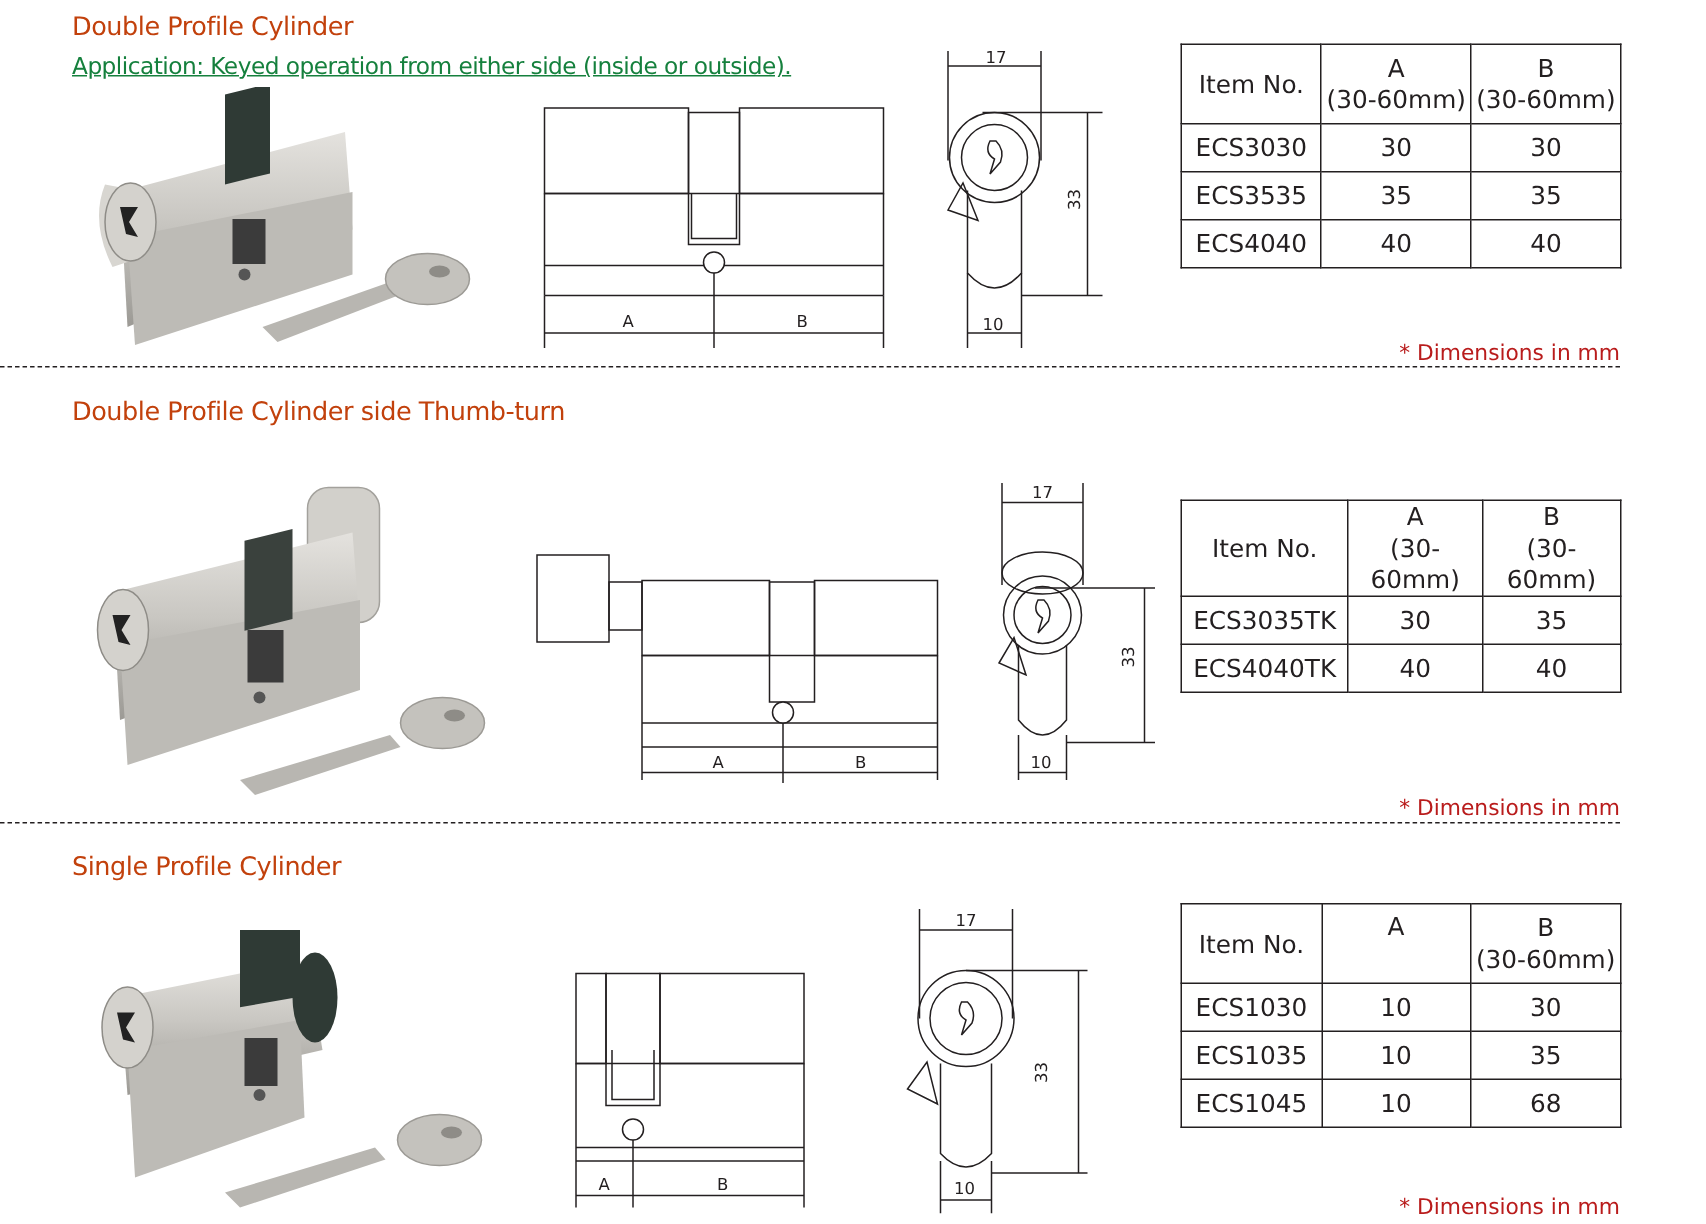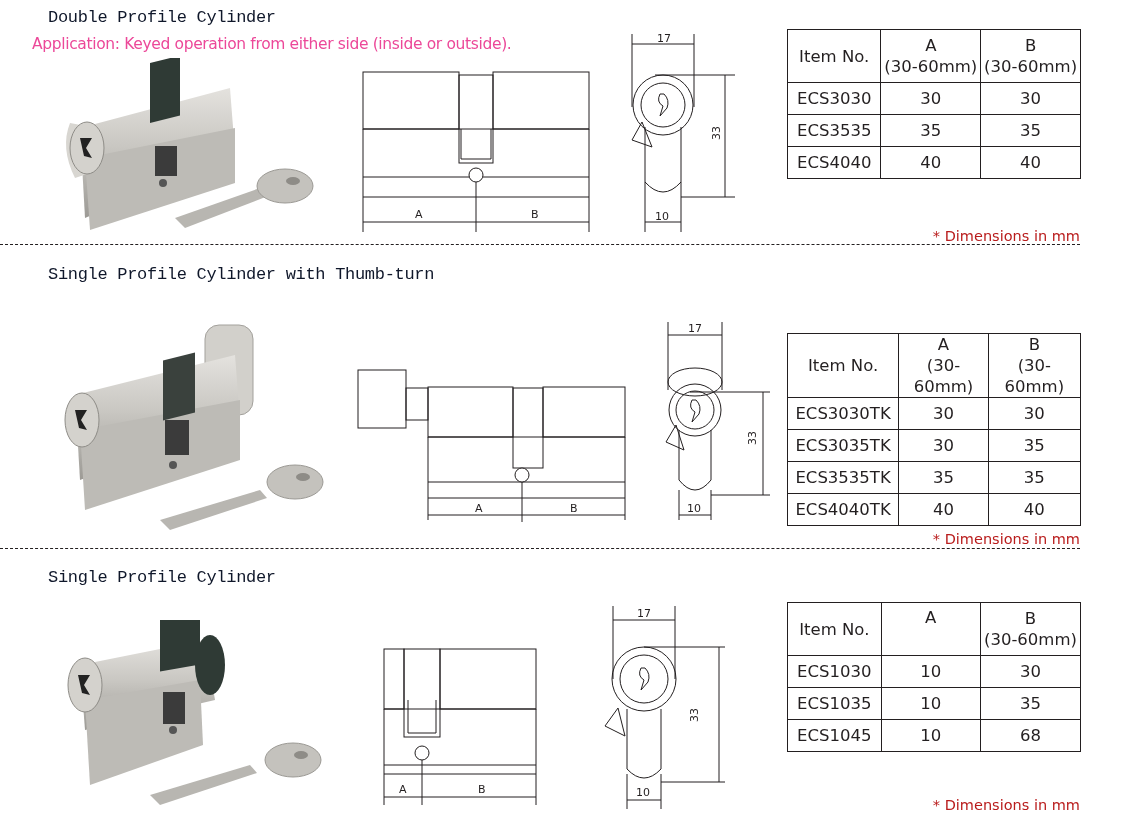--- a/index.html
+++ b/index.html
@@ -1,20 +1,20 @@
 <!DOCTYPE html>
 <html><head>
 <meta charset="utf-8">
 <style>
   html, body { margin:0; padding:0; background:#ffffff; }
   body { width:1137px; height:816px; position:relative; overflow:hidden;
          font-family:"DejaVu Sans", sans-serif; color:#231f20; }
   .section { position:absolute; left:0; width:1137px; }
-  .title { position:absolute; left:48px; font-size:17px; letter-spacing:-0.3px; color:#0f172a; white-space:nowrap;font-family:Liberation Mono, monospace; }
-  .app { position:absolute; left:32px; font-size:15.5px; letter-spacing:-0.35px; color:#ec4899; white-space:nowrap; }
+  .title { position:absolute; left:48px; font-size:17px; letter-spacing:-0.3px; color:#c2410c; white-space:nowrap; }
+  .app { position:absolute; left:48px; font-size:15.5px; letter-spacing:-0.35px; color:#15803d; white-space:nowrap;text-decoration:underline; }
   .photo { position:absolute; }
   .drawing { position:absolute; }
   .profile { position:absolute; }
   table.spec { position:absolute; border-collapse:collapse; font-size:16.5px; color:#231f20; }
   table.spec td, table.spec th { border:1px solid #231f20; text-align:center; font-weight:normal; padding:0; }
   table.spec th { line-height:21px; }
   table.spec td { height:31px; }
   .note { position:absolute; right:57px; font-size:14.5px; color:#b91c1c; white-space:nowrap; }
   .dash { position:absolute; left:0; width:1080px; border-top:1px dashed #231f20; height:0; }
   .dim-text { font-family:"DejaVu Sans", sans-serif; font-size:11px; fill:#231f20; }
@@ -119,21 +119,21 @@
           <td>40</td>
         </tr>
   </tbody>
     </table>
 
   <div class="note" style="top:228px;">* Dimensions in mm</div>
   <div class="dash" style="top:244px;"></div>
 </div>
 
 <div class="section" style="top:0;height:555px;">
-  <div class="title" style="top:265px;">Single Profile Cylinder with Thumb-turn</div>
+  <div class="title" style="top:265px;">Double Profile Cylinder side Thumb-turn</div>
 
   <svg class="photo" style="left:45px;top:320px;" width="290" height="220" viewBox="0 0 290 220">
     <defs>
       <linearGradient id="m2" x1="0" y1="0" x2="0" y2="1">
         <stop offset="0" stop-color="#e4e2de"></stop>
           <stop offset="0.45" stop-color="#c9c7c2"></stop>
           <stop offset="1" stop-color="#9c9a95"></stop>
       </linearGradient>
     </defs>
     <rect x="160" y="5" width="48" height="90" rx="14" fill="#d2d0cb" stroke="#a3a19c"></rect>
@@ -199,32 +199,22 @@
       <th style="width:90px;">
             <div>A</div>
             <div>(30-60mm)</div>
           </th>
       <th style="width:93px;">
             <div>B</div>
             <div>(30-60mm)</div>
           </th>
     </tr>
     <tr>
-          <td>ECS3030TK</td>
-          <td>30</td>
-          <td>30</td>
-        </tr>
-    <tr>
           <td>ECS3035TK</td>
           <td>30</td>
-          <td>35</td>
-        </tr>
-    <tr>
-          <td>ECS3535TK</td>
-          <td>35</td>
           <td>35</td>
         </tr>
     <tr>
           <td>ECS4040TK</td>
           <td>40</td>
           <td>40</td>
         </tr>
   </tbody>
     </table>
 

